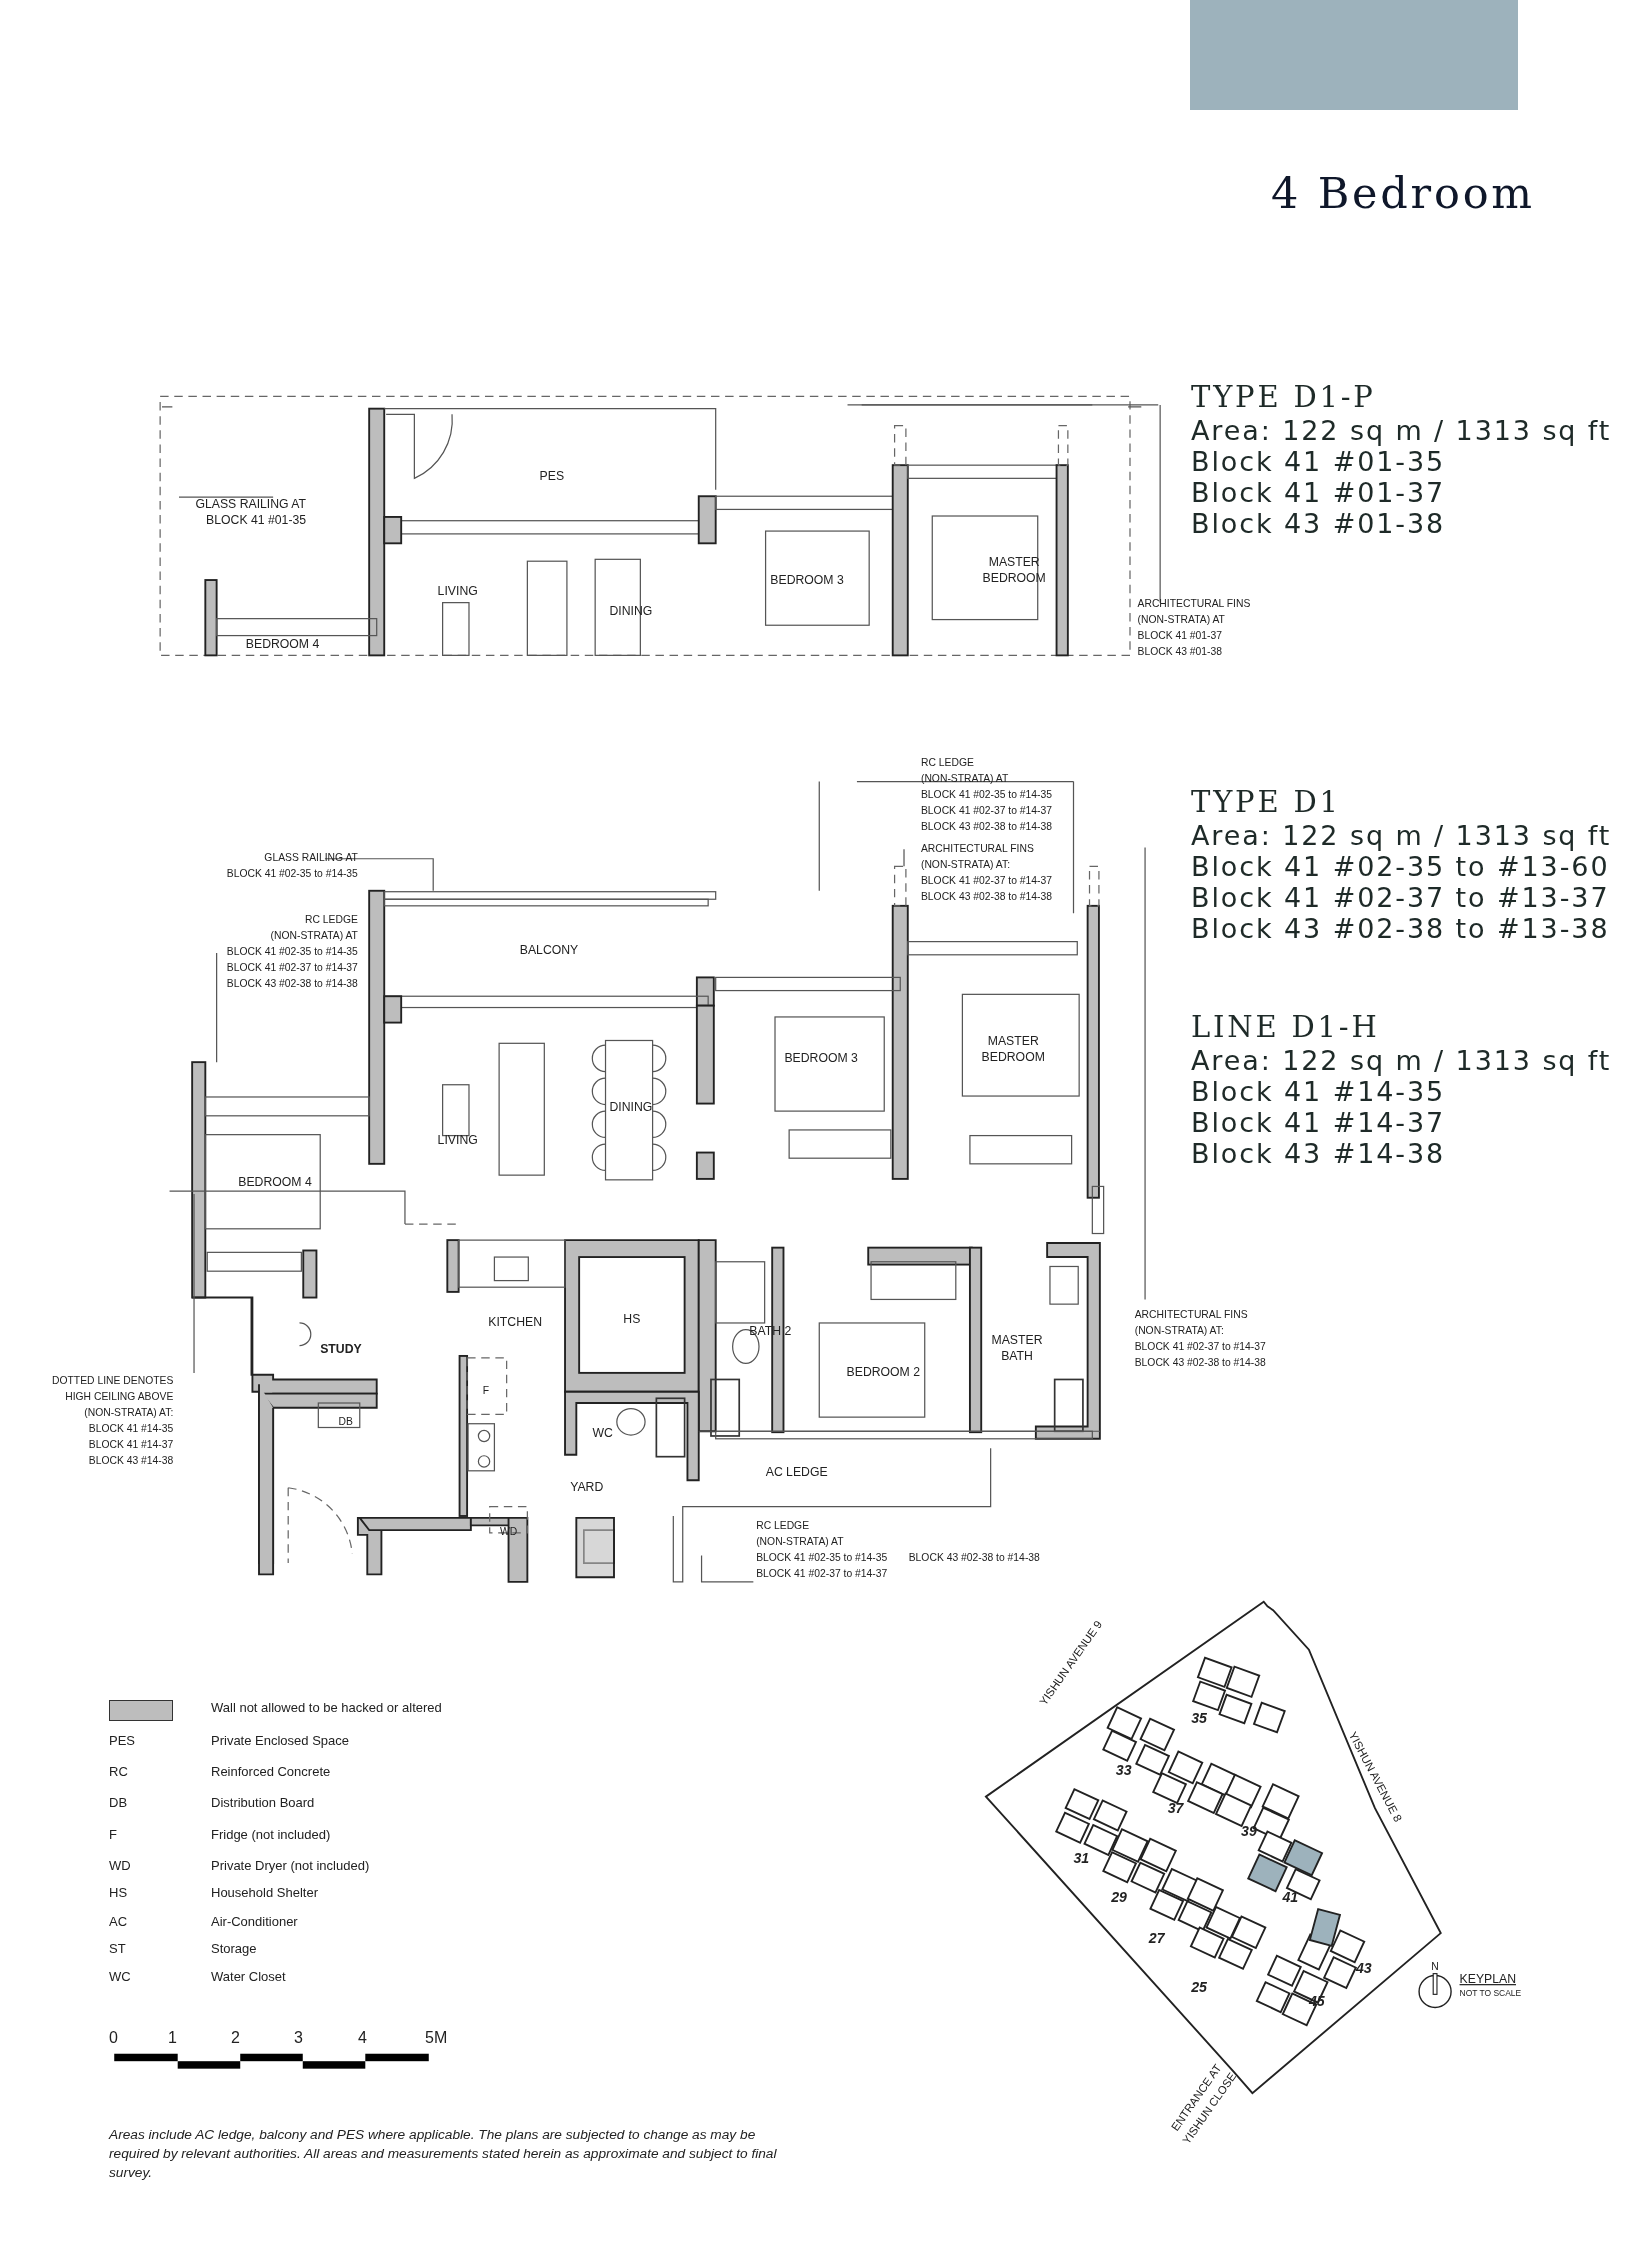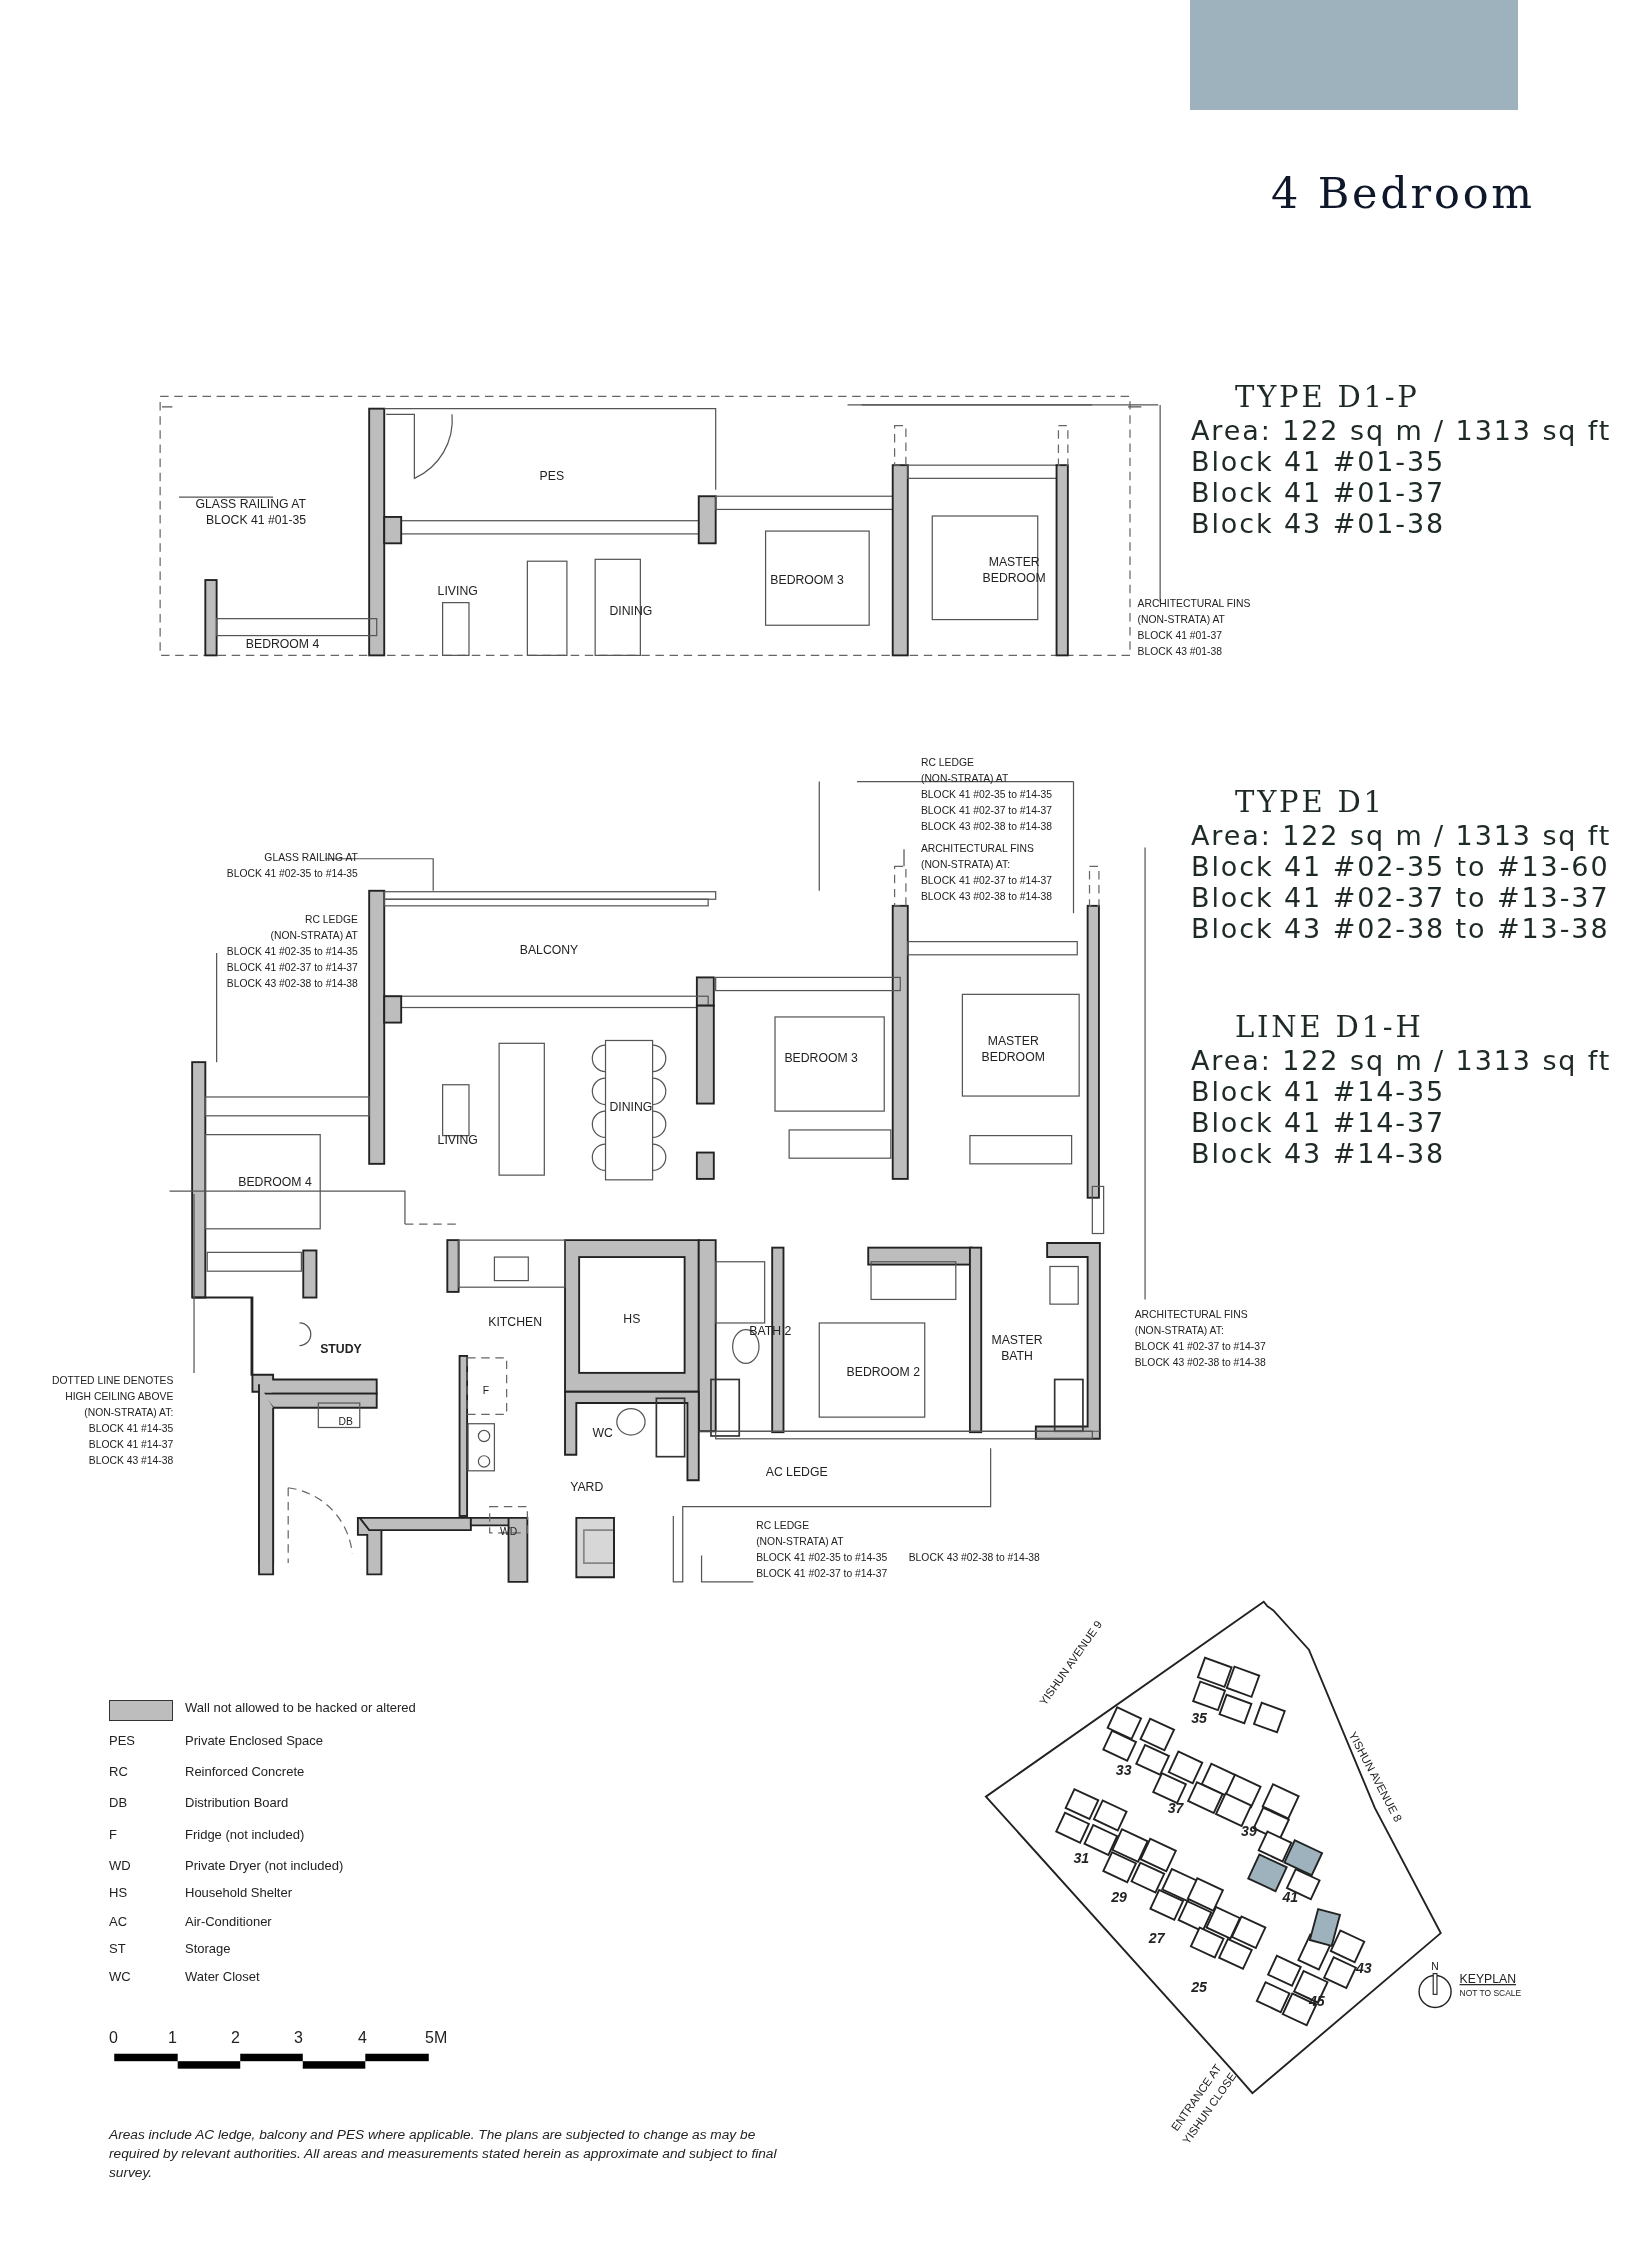--- a/index.html
+++ b/index.html
@@ -1,28 +1,28 @@
 <!DOCTYPE html>
 <html style="font-size:15px"><head>
 <meta charset="utf-8">
 <style>
   html,body{margin:0;padding:0;background:#fff;}
   body{width:1631px;height:2258px;position:relative;overflow:hidden;font-family:"Liberation Sans",sans-serif;color:#222;}
   .tab-block{position:absolute;left:1190px;top:0;width:328px;height:110px;background:#9db2bc;}
   .page-title{position:absolute;left:1271px;top:168px;font-family:"DejaVu Serif",serif;font-size:43px;letter-spacing:2.8px;color:#0f172a;font-weight:300;}
   .type-block{position:absolute;left:1191px;color:#1e2a28;}
-  .type-title{font-family:"DejaVu Serif",serif;font-size:29px;letter-spacing:2.8px;line-height:36px;margin-left:44px;}
+  .type-title{font-family:"DejaVu Serif",serif;font-size:29px;letter-spacing:2.8px;line-height:36px;}
   .type-line{font-family:"DejaVu Sans",sans-serif;font-size:27px;letter-spacing:1.9px;line-height:31px;}
   svg text{font-family:"Liberation Sans",sans-serif;}
   .lbl{font-size:13px;fill:#222;}
   .nlbl{font-size:11px;fill:#222;}
   .legend{position:absolute;left:109px;top:1700px;font-size:13px;}
   .legend-row{position:absolute;left:0;height:19px;white-space:nowrap;}
   .legend-abbr{position:absolute;left:0;}
-  .legend-desc{position:absolute;left:76px;}
+  .legend-desc{position:absolute;left:102px;}
   .legend-swatch{position:absolute;left:0;top:0;width:64px;height:21px;background:#bdbdbd;border:1.9px solid #333;box-sizing:border-box;}
   .scale{position:absolute;left:109px;top:2029px;}
   .scale-num{position:absolute;top:0;font-size:16px;}
   .disclaimer{position:absolute;left:109px;top:2092px;width:697px;font-size:13.7px;font-style:italic;line-height:19px;margin-top:33px;}
 </style>
 </head>
 <body>
 
 <div class="tab-block"></div>
 <div class="page-title">4 Bedroom</div>

